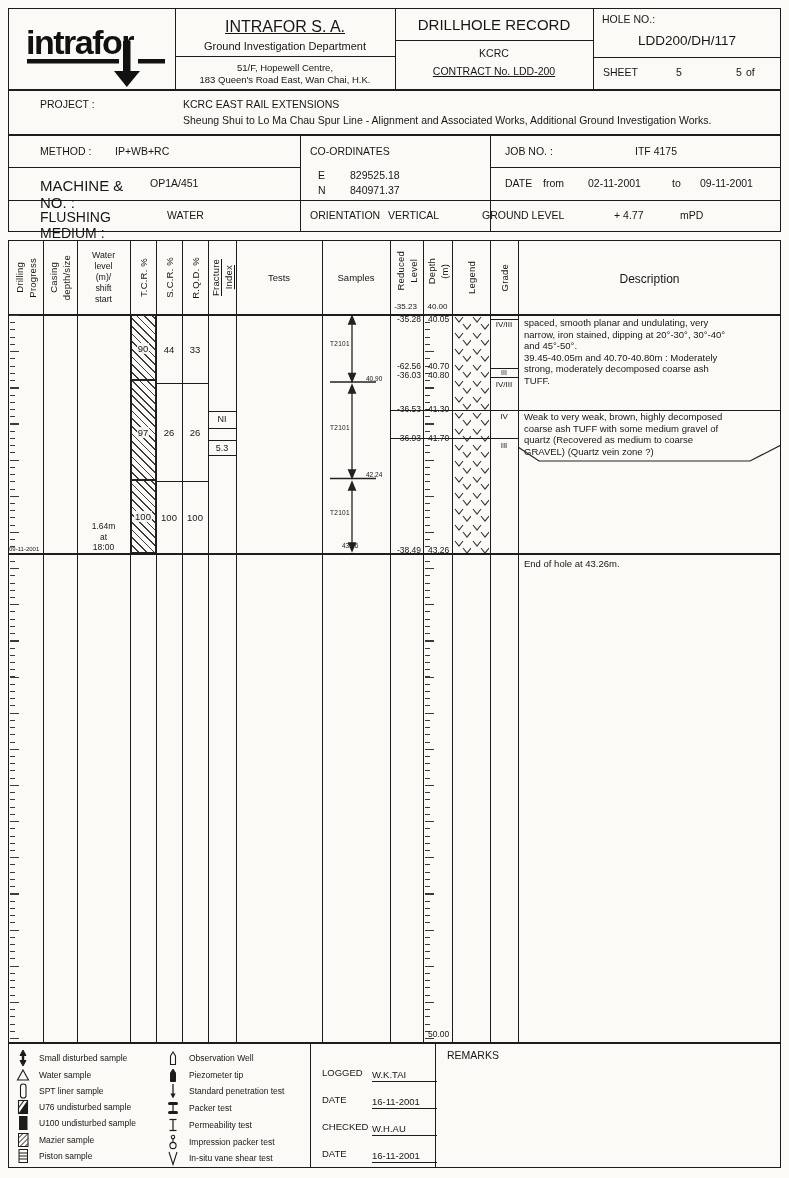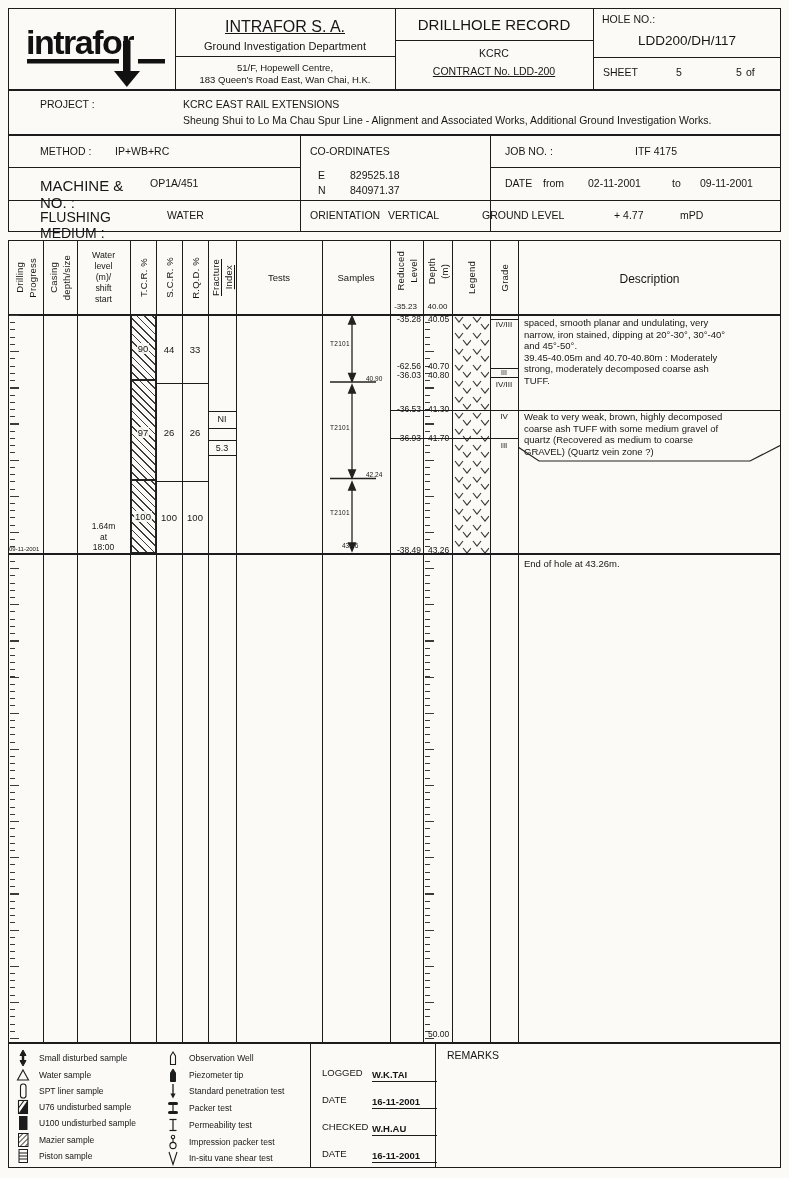--- a/index.html
+++ b/index.html
@@ -20,21 +20,21 @@
          background:repeating-linear-gradient(45deg,rgba(0,0,0,0) 0 4.2px,#3c3c3c 4.2px 5.4px);}
   .hatchval{position:absolute;left:0;right:0;text-align:center;font-size:9.5px;}
   .hatchval em{font-style:normal;background:rgba(251,250,246,.88);padding:0 1px;}
   .ticks{position:absolute;width:5px;
          background:repeating-linear-gradient(to bottom,#3a3a3a 0 1px,transparent 1px 7.23px);}
   .ticksM{position:absolute;width:9px;
          background:repeating-linear-gradient(to bottom,#3a3a3a 0 1.2px,transparent 1.2px 36.15px);}
   .lrow{position:absolute;display:flex;align-items:center;gap:9px;height:17px;}
   .lrow .licon{width:14px;height:18px;flex:0 0 14px;display:flex;align-items:center;justify-content:center;}
   .lrow .llab{font-size:8.5px;}
-  .sigval{font-weight:bold;border-bottom:1.1px solid #1c1c1c;display:inline-block;min-width:62px;padding:0 3px 1px 0;}
+  .sigval{font-weight:normal;border-bottom:1.1px solid #1c1c1c;display:inline-block;min-width:62px;padding:0 3px 1px 0;}
   svg text{font-family:"Liberation Sans",sans-serif;}
 </style>
 </head>
 <body>
 
 <div class="sheet">
 
   <div class="box" style="left:8px;top:8px;width:773px;height:82px"></div>
   <div class="vl" style="left:175px;top:8px;height:82px"></div>
   <div class="vl" style="left:395px;top:8px;height:82px"></div>

